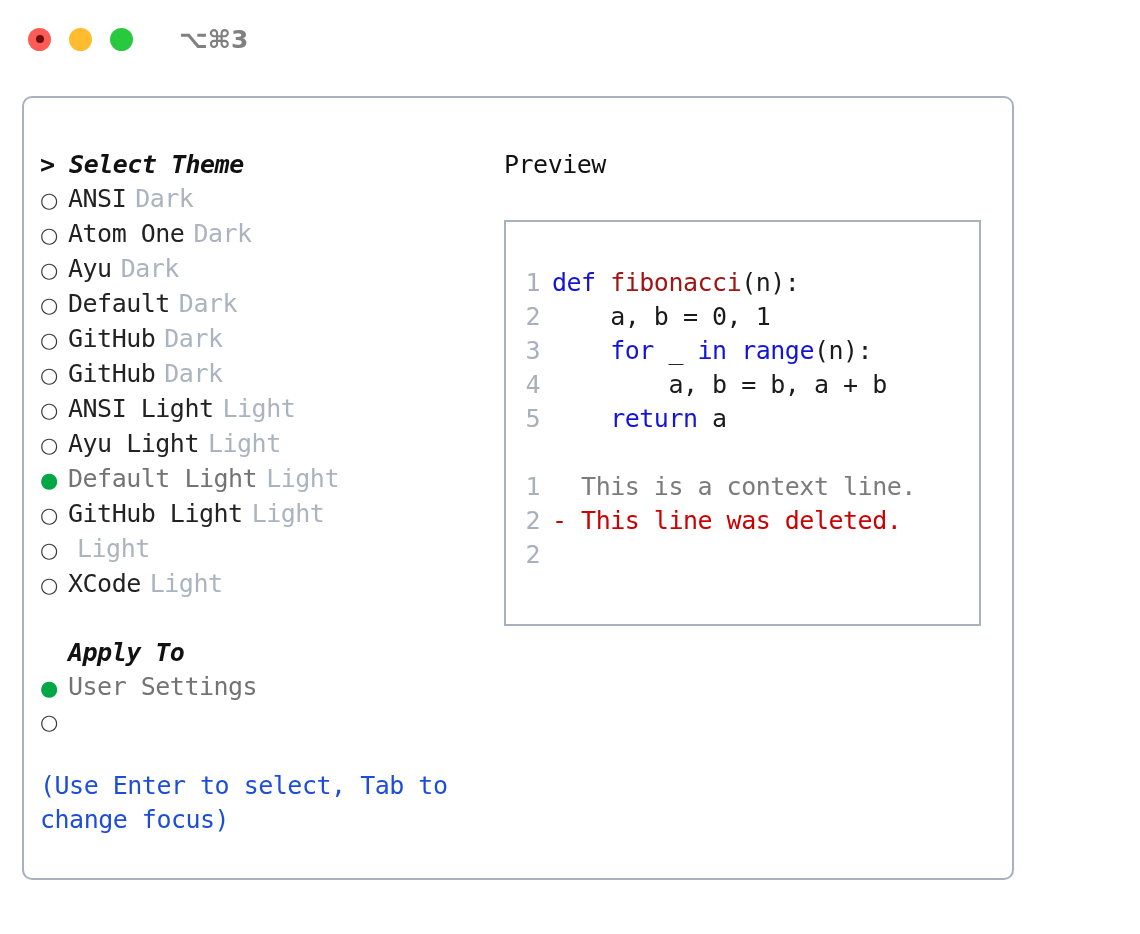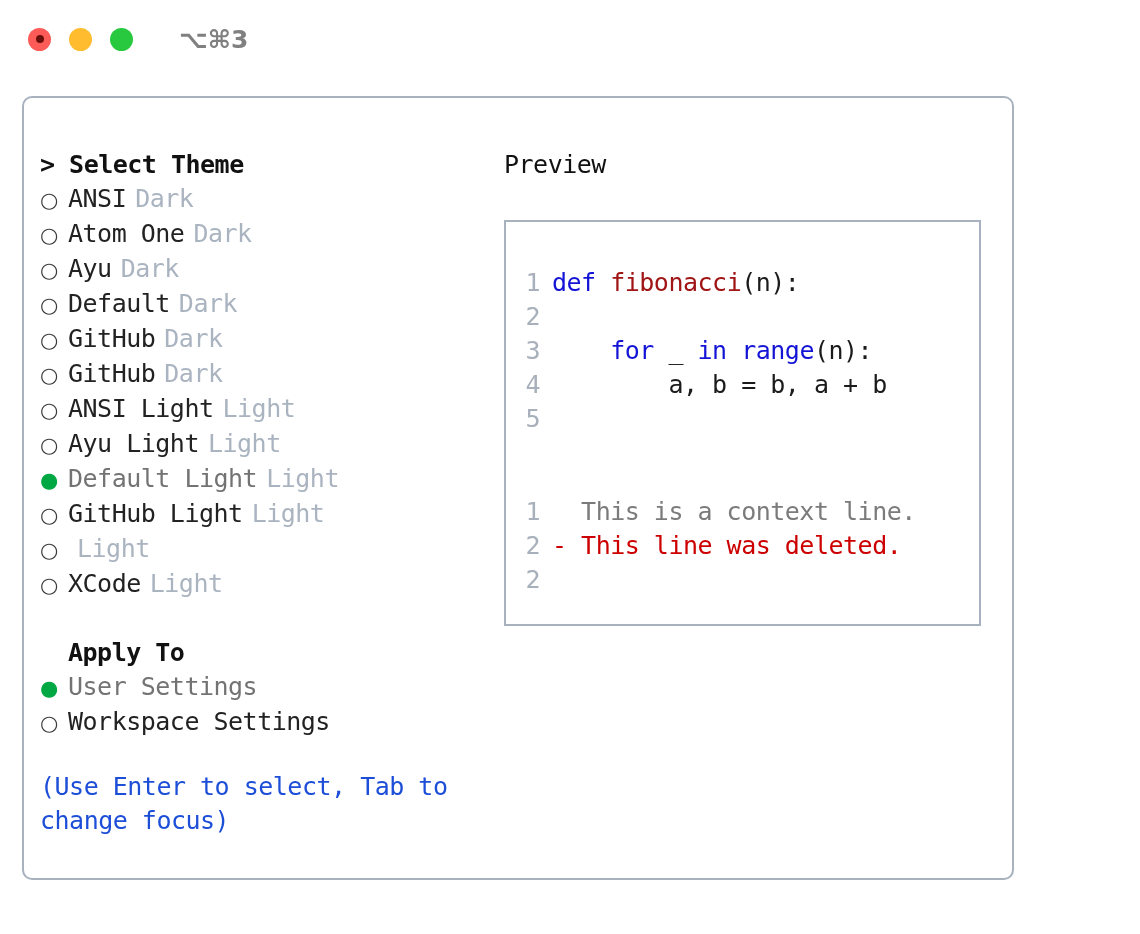--- a/index.html
+++ b/index.html
@@ -90,20 +90,21 @@
     width: 440px;
   }
 
   .section-head {
     font-size: 25px;
     font-weight: bold;
     color: #111111;
     letter-spacing: -0.5px;
     line-height: 34px;
     white-space: pre;
+    font-style: italic;
   }
   .section-head.plain {
     font-weight: bold;
     padding-left: 28px;
   }
 
   .opt-row {
     display: flex;
     align-items: baseline;
     line-height: 34px;
@@ -177,21 +178,21 @@
     text-align: right;
     color: #a8b0bb;
     padding-right: 12px;
     box-sizing: border-box;
   }
   .code-body { color: #1b1b1b; }
   .kw  { color: #1414d6; text-align: center; }
   .fn  { color: #a01515; }
   .blank-line { height: 34px; }
 
-  .diff-ctx { color: #7b7b7b; margin-top: 25px; }
+  .diff-ctx { color: #7b7b7b; }
   .diff-del { color: #cc0000; }
   .diff-add { color: #00a80e; }
 </style>
 </head>
 <body>
 
 <div class="window">
 
   <div class="titlebar">
     <div class="lights">
@@ -223,36 +224,36 @@
             <div class="opt-row"><span class="marker">○</span><span class="opt-tag">Light</span></div>
             <div class="opt-row"><span class="marker">○</span><span class="opt-label">XCode</span><span class="opt-tag">Light</span></div>
           </div>
 
         <div class="spacer-row"></div>
 
         <div class="section-head plain">Apply To</div>
 
         <div id="apply-list">
             <div class="opt-row selected"><span class="marker">●</span><span class="opt-label">User Settings</span></div>
-            <div class="opt-row"><span class="marker">○</span><span class="opt-label">Workspace Settings</span></div>
+            <div class="opt-row"><span class="marker">○</span></div>
           </div>
 
         <div class="hint">(Use Enter to select, Tab to change focus)</div>
       </div>
 
       <div class="right-col">
         <div class="preview-head">Preview</div>
 
         <div class="code-box">
           <div id="code-sample">
               <div class="code-line"><span class="ln">1</span><span class="code-body"><span class="kw">def </span><span class="fn">fibonacci</span><span>(n):</span></span></div>
-              <div class="code-line"><span class="ln">2</span></div>
+              <div class="code-line"><span class="ln">2</span><span class="code-body"><span>    a, b = 0, 1</span></span></div>
               <div class="code-line"><span class="ln">3</span><span class="code-body"><span>    </span><span class="kw">for</span><span> _ </span><span class="kw">in</span><span> </span><span class="kw">range</span><span>(n):</span></span></div>
               <div class="code-line"><span class="ln">4</span><span class="code-body"><span>        a, b = b, a + b</span></span></div>
-              <div class="code-line"><span class="ln">5</span></div>
+              <div class="code-line"><span class="ln">5</span><span class="code-body"><span>    </span><span class="kw">return</span><span> a</span></span></div>
             </div>
           <div class="blank-line"></div>
           <div id="diff-sample">
               <div class="code-line"><span class="ln">1</span><span class="diff-ctx">  This is a context line.</span></div>
               <div class="code-line"><span class="ln">2</span><span class="diff-del">- This line was deleted.</span></div>
               <div class="code-line"><span class="ln">2</span></div>
             </div>
         </div>
       </div>
 

